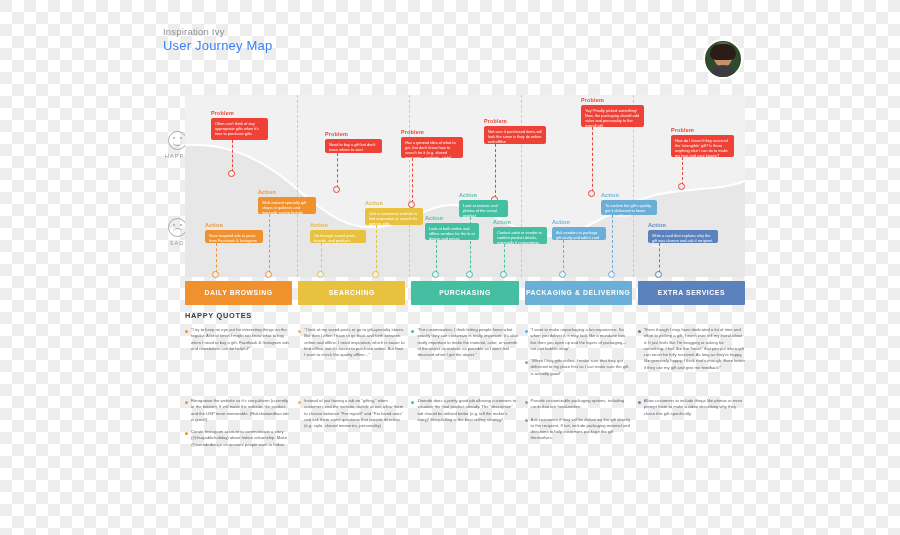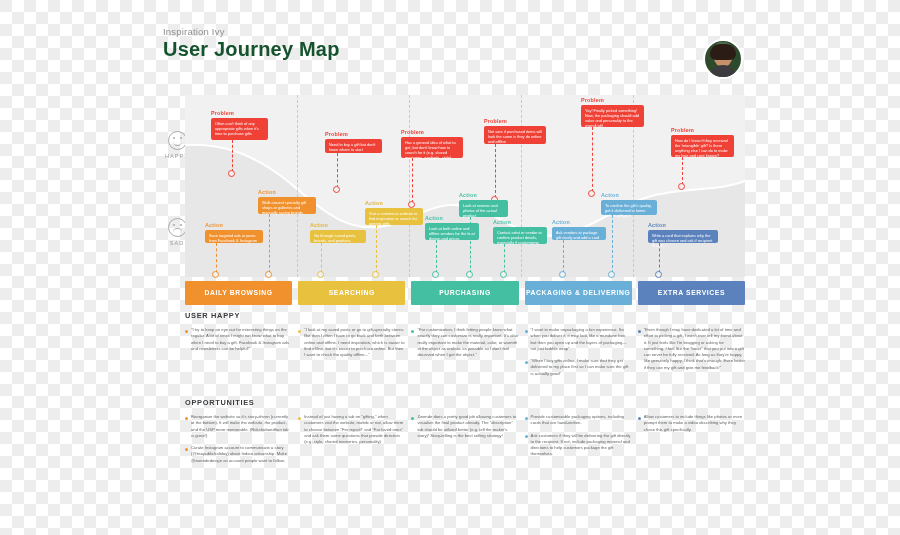--- a/index.html
+++ b/index.html
@@ -8,21 +8,21 @@
     background:
       repeating-conic-gradient(#ffffff 0% 25%, #ededed 0% 50%) 0 0/24px 24px;
     font-family:"Liberation Sans", sans-serif;
     overflow:hidden;
   }
   .page{position:absolute;inset:0;}
 
   
   .header{position:absolute;left:163px;top:26px;width:600px;}
   .brand{font-size:9.5px;color:#8d9093;letter-spacing:.2px;margin-bottom:1px;}
-  .title{font-size:20px;font-weight:bold;color:#14532d;letter-spacing:.2px;}
+  .title{font-size:13px;font-weight:normal;color:#3b82f6;letter-spacing:.2px;}
   .avatar{
     position:absolute;left:703px;top:39px;width:36px;height:36px;border-radius:50%;
     background:radial-gradient(circle at 50% 32%,#4c6b4a 0 35%,#2e4a2c 36% 100%);
     border:2px solid #ffffff;overflow:hidden;
   }
   .avatar .face{position:absolute;left:9px;top:8px;width:18px;height:18px;border-radius:50%;background:#c78f6a;}
   .avatar .hair{position:absolute;left:5px;top:3px;width:26px;height:16px;border-radius:13px 13px 8px 8px;background:#2b1c16;}
   .avatar .body{position:absolute;left:4px;top:24px;width:28px;height:14px;border-radius:14px 14px 0 0;background:#3b3b40;}
 
   
@@ -211,21 +211,21 @@
 
   <div class="phases">
     <div class="phase" style="background:#f0912d">DAILY BROWSING</div>
     <div class="phase" style="background:#e8c13f">SEARCHING</div>
     <div class="phase" style="background:#45bfa2">PURCHASING</div>
     <div class="phase" style="background:#69afd8">PACKAGING &amp; DELIVERING</div>
     <div class="phase" style="background:#5b82bd">EXTRA SERVICES</div>
   </div>
 
   <div class="sect" style="top:311px">
-    <h3>USER HAPPY</h3>
+    <h3>HAPPY QUOTES</h3>
     <div class="cols">
       <div class="col">
         <div class="bullet">
           <div class="bd" style="background:#f0912d"></div>
           <p>"I try to keep an eye out for interesting things on the regular. A lot of times I might not know what to buy when I need to buy a gift. Facebook &amp; Instagram ads and newsletters can be helpful!"</p>
         </div>
       </div>
       <div class="col">
         <div class="bullet">
           <div class="bd" style="background:#e8c13f"></div>
@@ -251,21 +251,20 @@
       <div class="col">
         <div class="bullet">
           <div class="bd" style="background:#5b82bd"></div>
           <p>"Even though I may have dedicated a lot of time and effort to picking a gift, I won't ever tell my friend about it. It just feels like I'm bragging or asking for something. I feel like the "heart" that you put into a gift can never be fully received. As long as they're happy, like genuinely happy, I think that's enough. Even better if they use my gift and give me feedback!"</p>
         </div>
       </div>
     </div>
   </div>
 
   <div class="sect" style="top:398px">
-    <h3>OPPORTUNITIES</h3>
     <div class="cols">
       <div class="col">
         <div class="bullet">
           <div class="bd" style="background:#f0912d"></div>
           <p>Reorganize the website so it's story-driven (currently at the bottom). It will make the website, the product, and the USP more memorable. (Rakshabandhan tab is great!)</p>
         </div>
         <div class="bullet">
           <div class="bd" style="background:#f0912d"></div>
           <p>Curate Instagram account to communicate a story (@itsapublicholiday) about Indian artisanship. Make @zwendedesign an account people want to follow.</p>
         </div>

